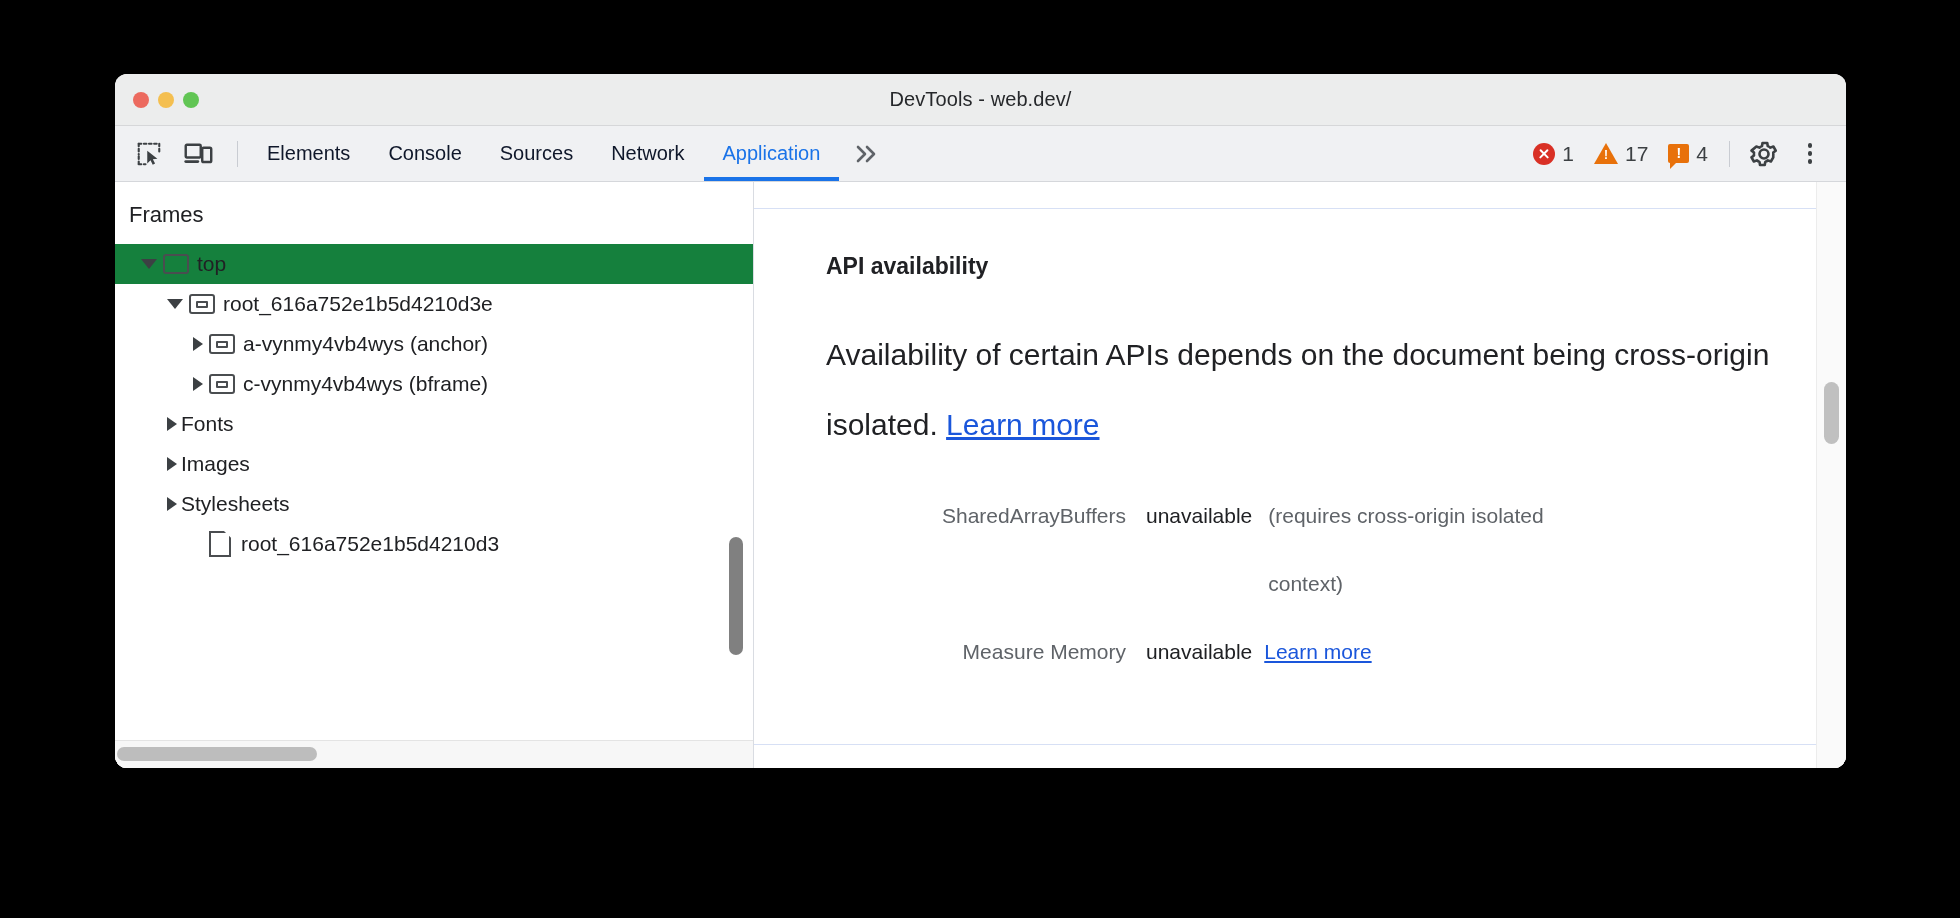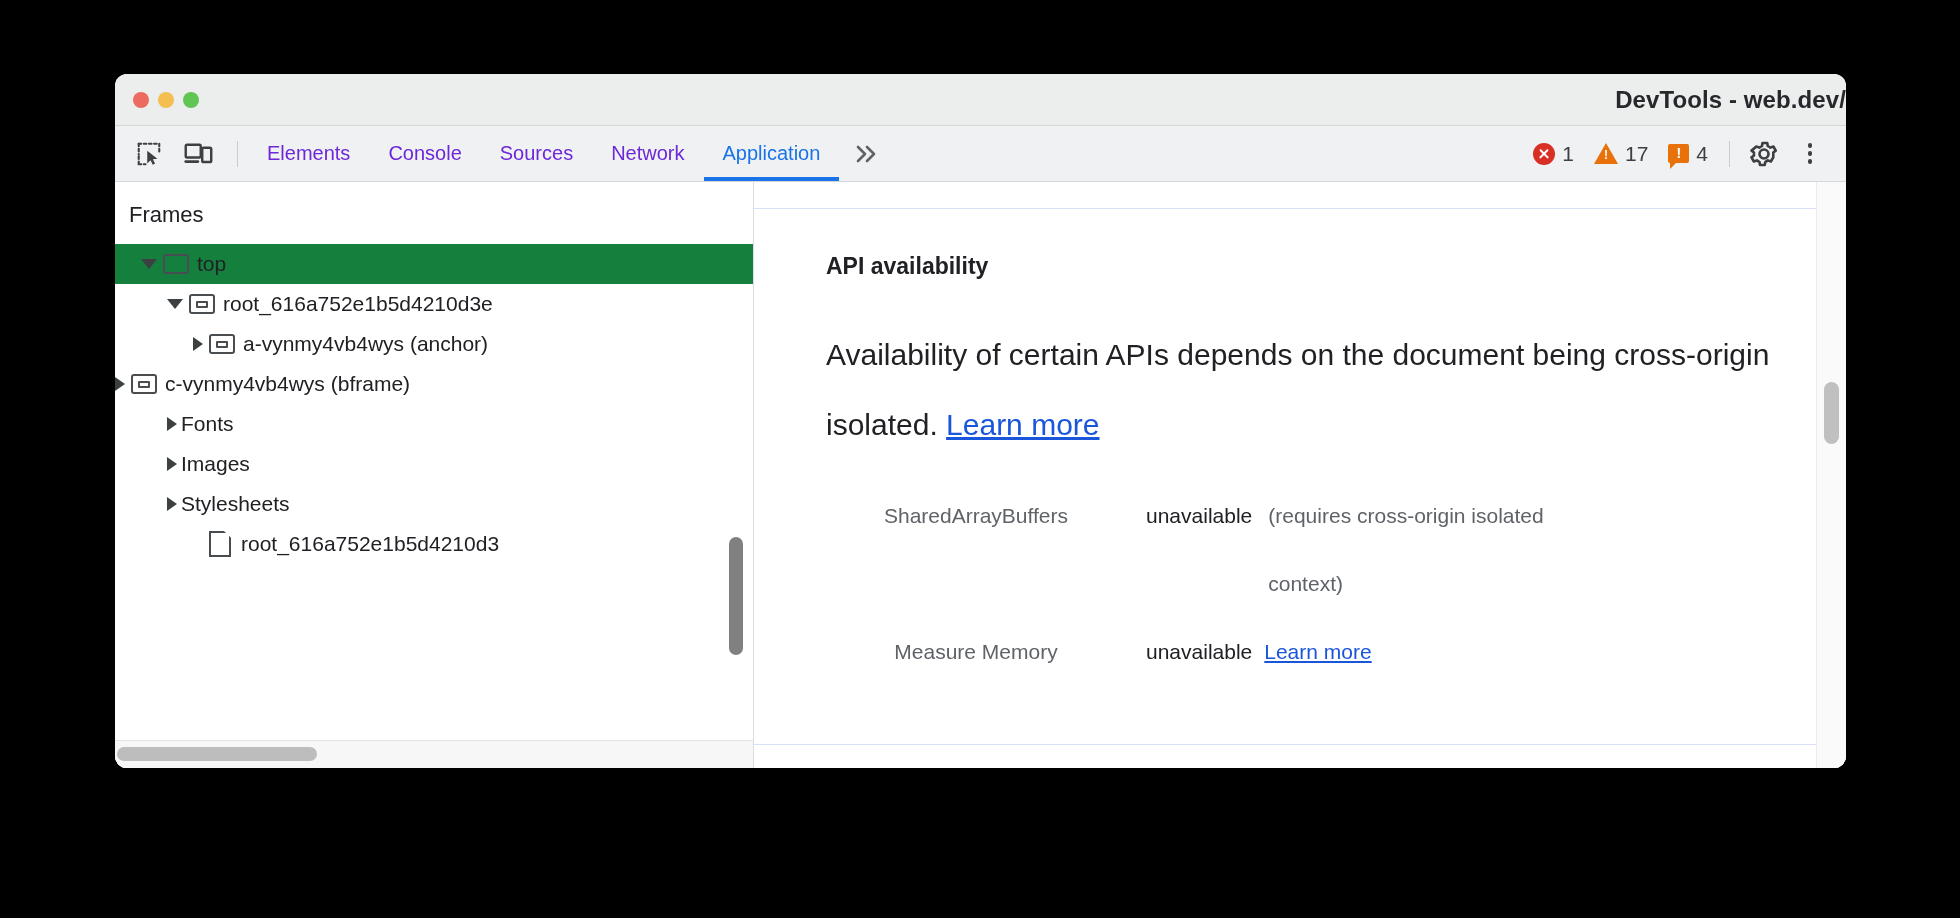--- a/index.html
+++ b/index.html
@@ -31,23 +31,23 @@
     border-bottom: 1px solid #d6d7d9;
     display: flex; align-items: center;
   }
   .traffic { position: absolute; left: 18px; top: 50%; transform: translateY(-50%); display: flex; gap: 9px; }
   .dot { width: 16px; height: 16px; border-radius: 50%; display: block; }
   .dot.red    { background: #ec6a5f; }
   .dot.yellow { background: #f4bf50; }
   .dot.green  { background: #61c554; }
   .win-title {
     width: 100%;
-    text-align: right;
-    font-size: 24px;
-    font-weight: bold;
+    text-align: center;
+    font-size: 20px;
+    font-weight: normal;
     color: #26282b;
     letter-spacing: 0.1px;
   }
 
   
   .toolbar {
     position: relative;
     height: 56px;
     background: #f0f1f3;
     border-bottom: 1px solid #d5d7db;
@@ -60,21 +60,21 @@
     border-radius: 4px;
     cursor: default;
   }
   .tb-sep { width: 1px; height: 26px; background: #c9ccd2; align-self: center; margin: 0 10px; }
 
   .tabs { display: flex; align-items: stretch; }
   .tab {
     display: flex; align-items: center;
     padding: 0 19px;
     font-size: 20px;
-    color: #6d28d9;
+    color: #0f172a;
     position: relative;
     cursor: default;
     white-space: nowrap;
   }
   .tab.active { color: #1a73e8; }
   .tab.active::after {
     content: "";
     position: absolute;
     left: 0; right: 0; bottom: 0;
     height: 4px;
@@ -226,21 +226,21 @@
   .para {
     font-size: 30px; color: #202124;
     margin-top: 40px;
     line-height: 70px;
     max-width: 980px;
   }
   .link { color: #1a56db; text-decoration: underline; cursor: pointer; }
   .kv-list { margin-top: 22px; }
   .kv-row { display: flex; align-items: flex-start; font-size: 21px; line-height: 68px; }
   .kv-key {
-    width: 320px; text-align: center;
+    width: 320px; text-align: right;
     color: #5f6368;
     flex: 0 0 auto;
     padding-right: 20px;
   }
   .kv-val { color: #202124; flex: 0 0 auto; }
   .kv-note { color: #5f6368; margin-left: 16px; max-width: 330px; }
   .kv-link { margin-left: 12px; }
 
   .main-scroll-track {
     position: absolute;
@@ -374,21 +374,21 @@
             <span class="tree-label">root_616a752e1b5d4210d3e</span>
           </div>
 
           <div class="tree-row" style="padding-left:78px">
             <span class="twisty"></span>
             <span class="frame-icon iframe"></span>
             <span class="tree-label">a-vynmy4vb4wys (anchor)</span>
           </div>
 
 
-          <div class="tree-row" style="">
+          <div class="tree-row" style="padding-left:78px">
             <span class="twisty"></span>
             <span class="frame-icon iframe"></span>
             <span class="tree-label">c-vynmy4vb4wys (bframe)</span>
           </div>
 
           <div class="tree-row" style="padding-left:52px">
             <span class="twisty"></span>
             <span class="tree-label">Fonts</span>
           </div>
 

